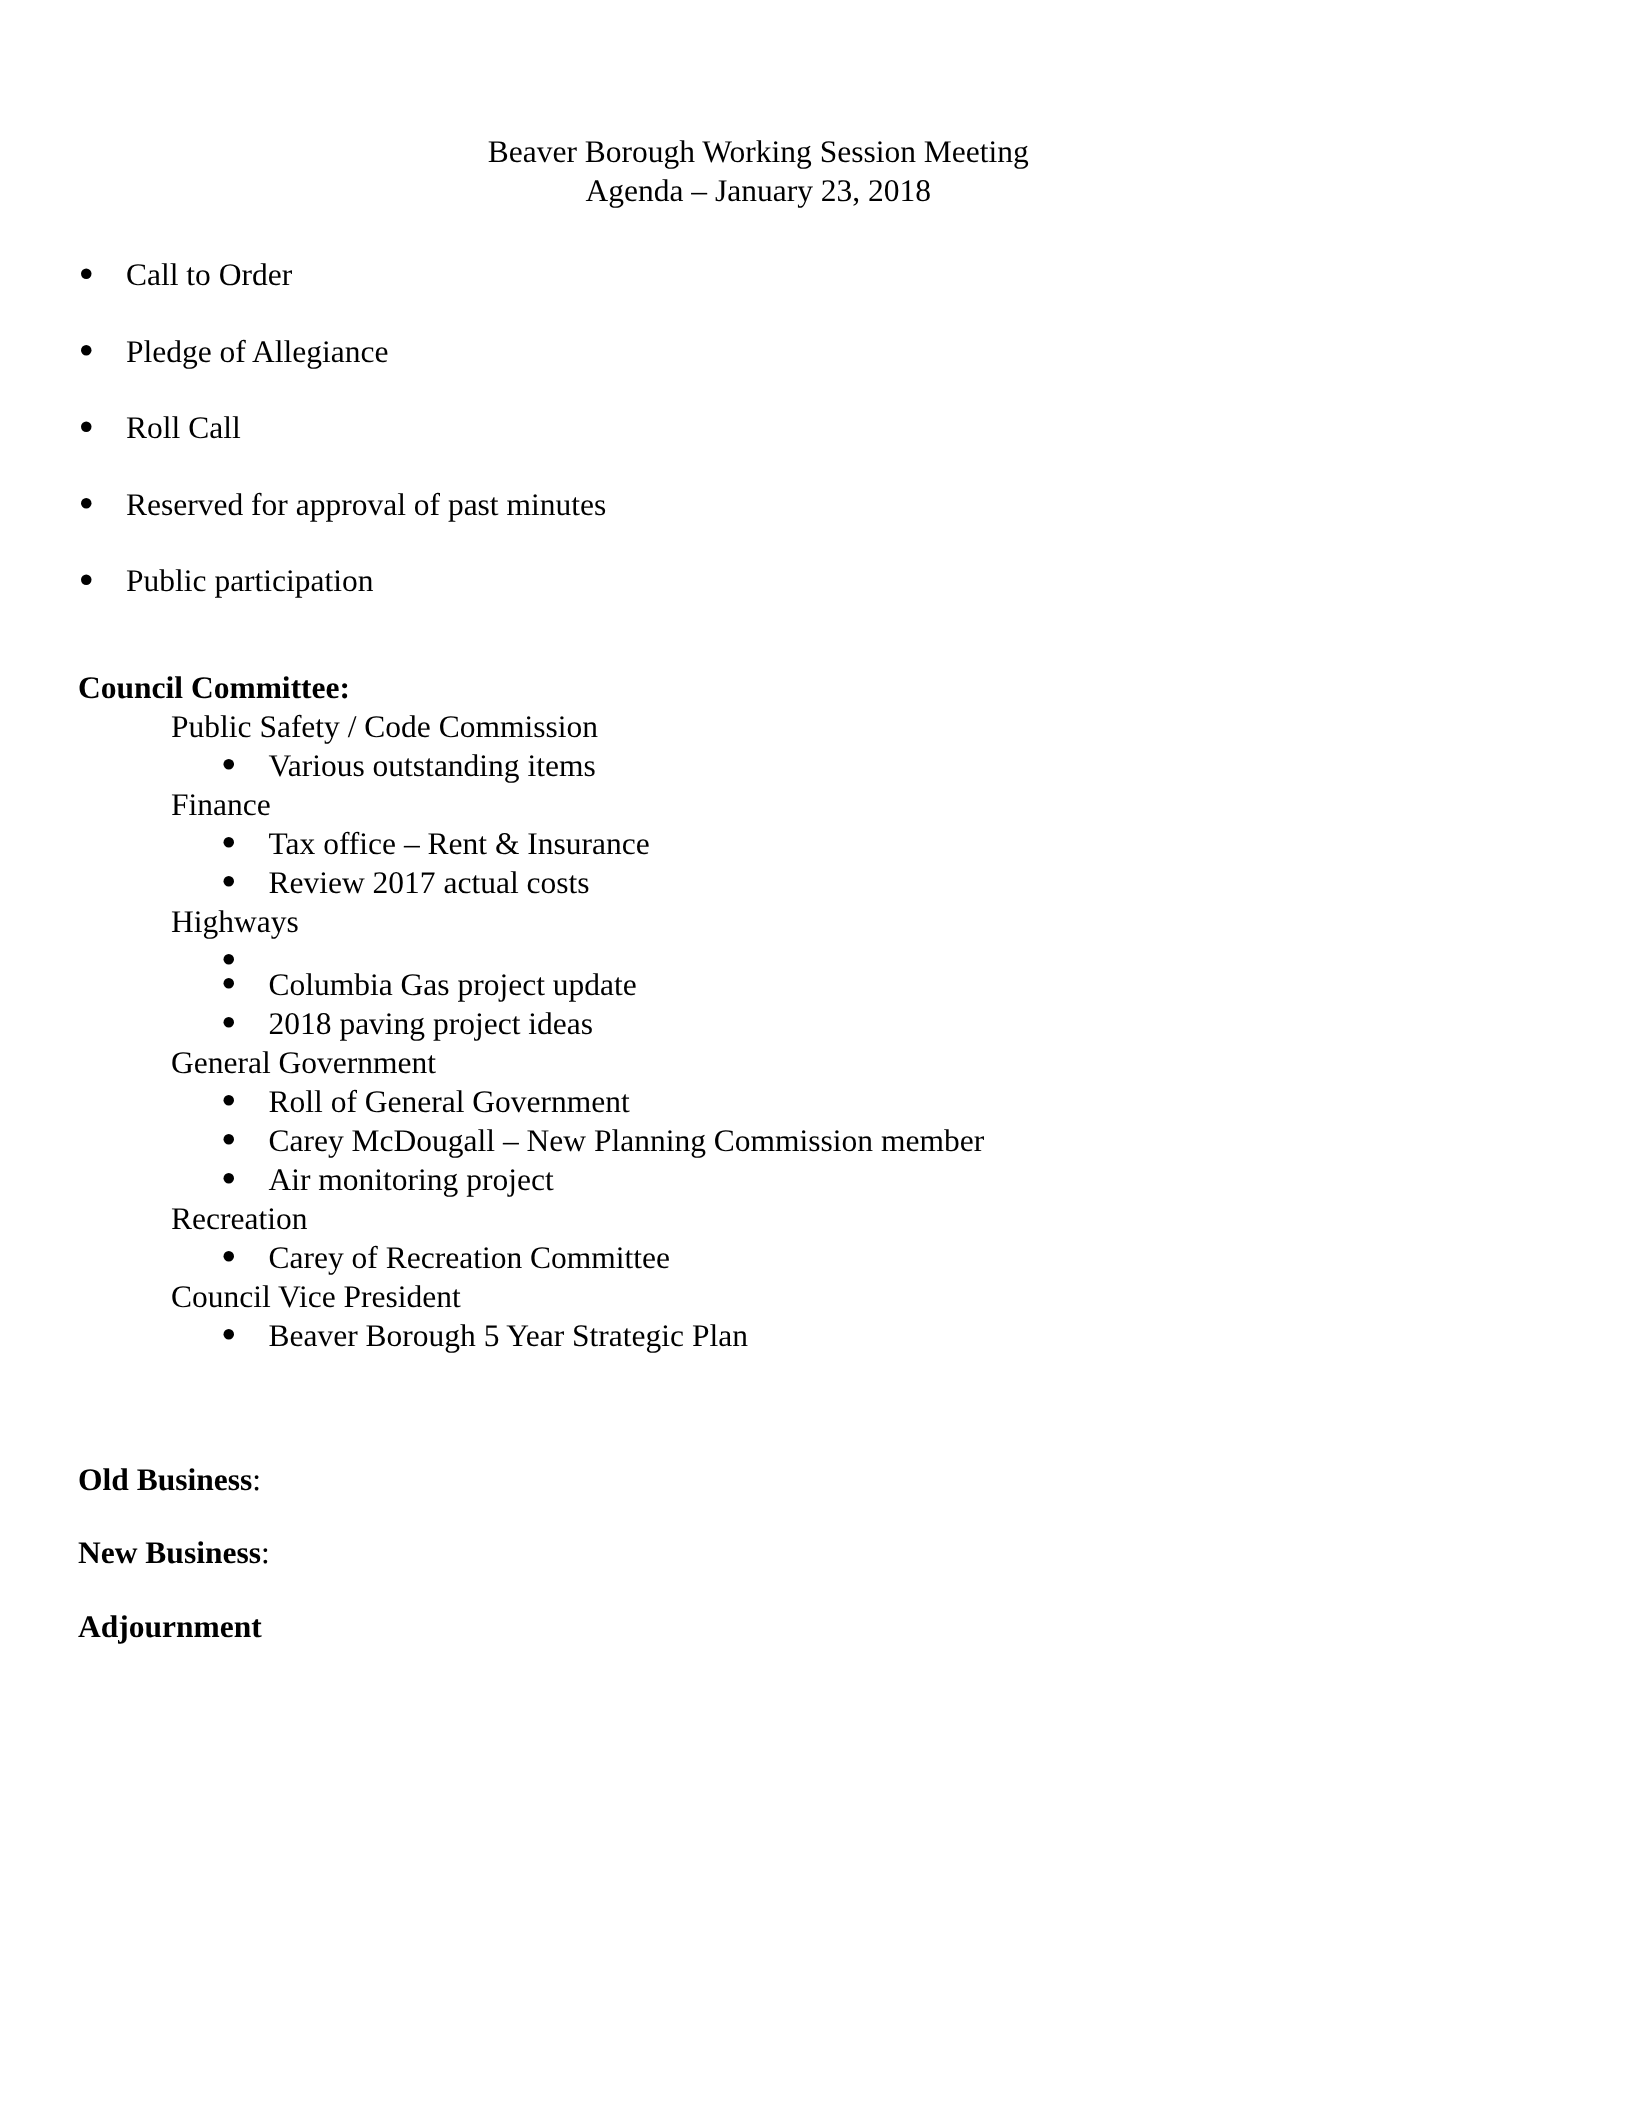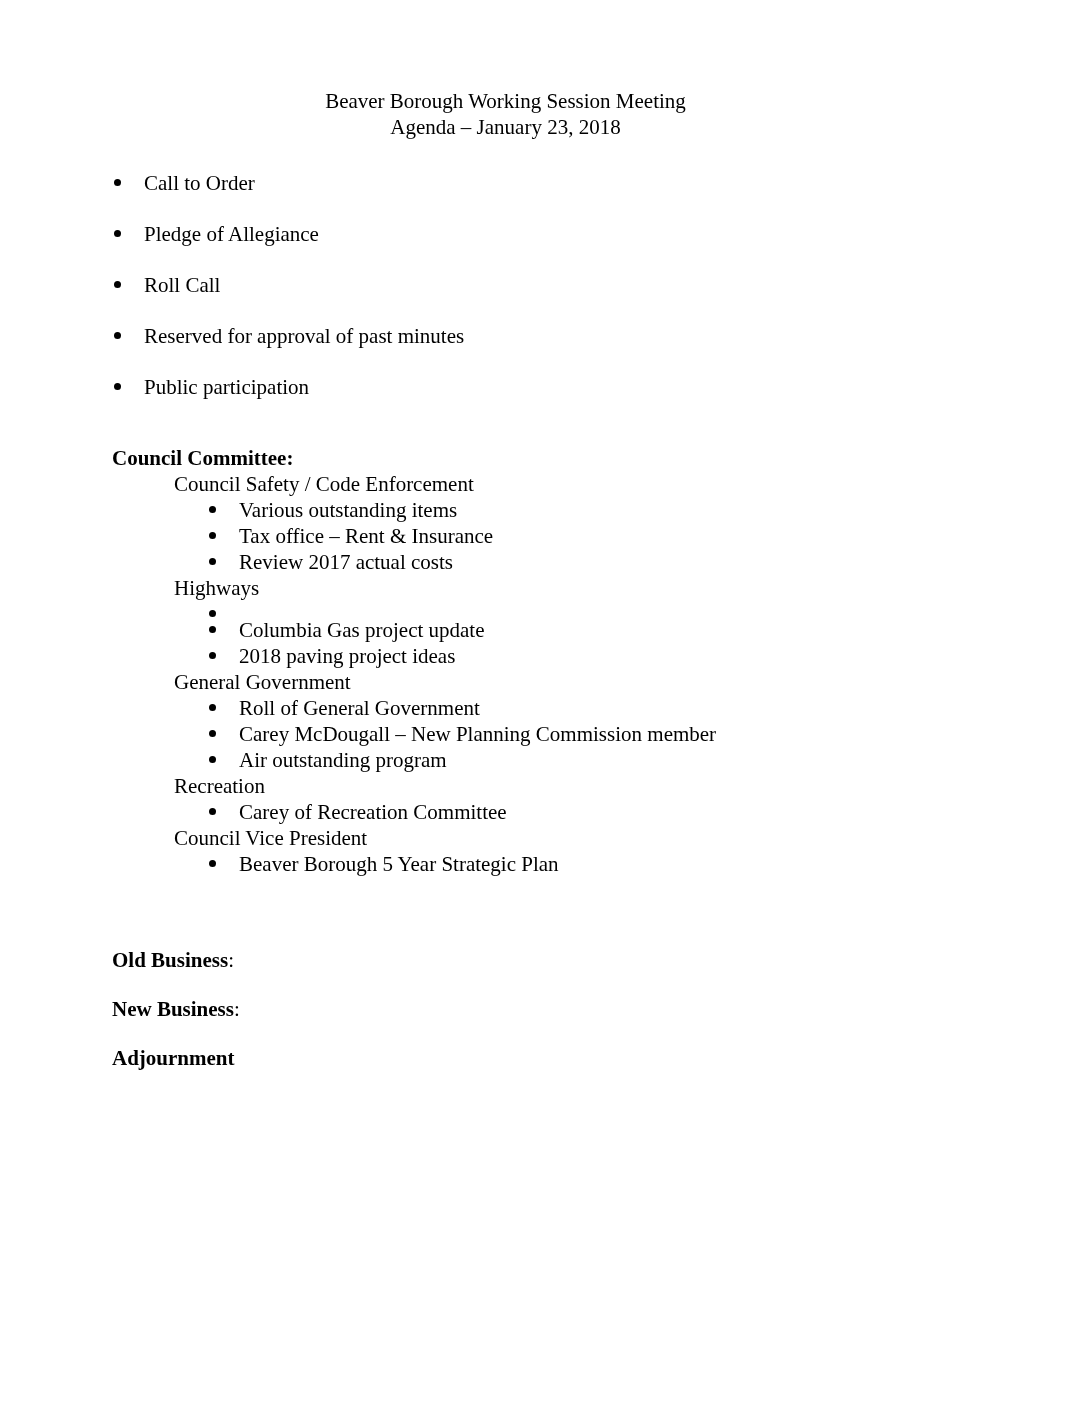--- a/index.html
+++ b/index.html
@@ -18,21 +18,21 @@
     height: 1408px;
     box-sizing: border-box;
     padding-top: 88px;
   }
   .title-block {
     text-align: center;
     line-height: 26px;
     margin-bottom: 30px;
   }
   ul { margin: 0; padding: 0; list-style: none; }
-  .content { margin-left: 112px; }
+  .content { margin-left: 52px; }
 
   
   .agenda-list .agenda-item {
     display: flex;
     line-height: 26px;
     margin-bottom: 25px;
   }
   .dot {
     width: 7px; height: 7px;
     border-radius: 50%;
@@ -85,30 +85,31 @@
       <li class="agenda-item">
         <span class="dot"></span>
         <span>Public participation</span>
       </li>
     </ul>
 
     <div class="council-section">
       <div class="section-heading">Council Committee:</div>
 
       <div class="committee">
-        <div class="committee-name">Council Safety / Code Enforcement</div>
+        <div class="committee-name">Public Safety / Code Commission</div>
         <ul class="sub-list">
           <li class="sub-item">
             <span class="dot"></span>
             <span>Various outstanding items</span>
           </li>
         </ul>
       </div>
 
       <div class="committee">
+        <div class="committee-name">Finance</div>
         <ul class="sub-list">
           <li class="sub-item">
             <span class="dot"></span>
             <span>Tax office – Rent &amp; Insurance</span>
           </li>
           <li class="sub-item">
             <span class="dot"></span>
             <span>Review 2017 actual costs</span>
           </li>
         </ul>
@@ -137,21 +138,21 @@
           <li class="sub-item">
             <span class="dot"></span>
             <span>Roll of General Government</span>
           </li>
           <li class="sub-item">
             <span class="dot"></span>
             <span>Carey McDougall – New Planning Commission member</span>
           </li>
           <li class="sub-item">
             <span class="dot"></span>
-            <span>Air outstanding program</span>
+            <span>Air monitoring project</span>
           </li>
         </ul>
       </div>
 
       <div class="committee">
         <div class="committee-name">Recreation</div>
         <ul class="sub-list">
           <li class="sub-item">
             <span class="dot"></span>
             <span>Carey of Recreation Committee</span>

